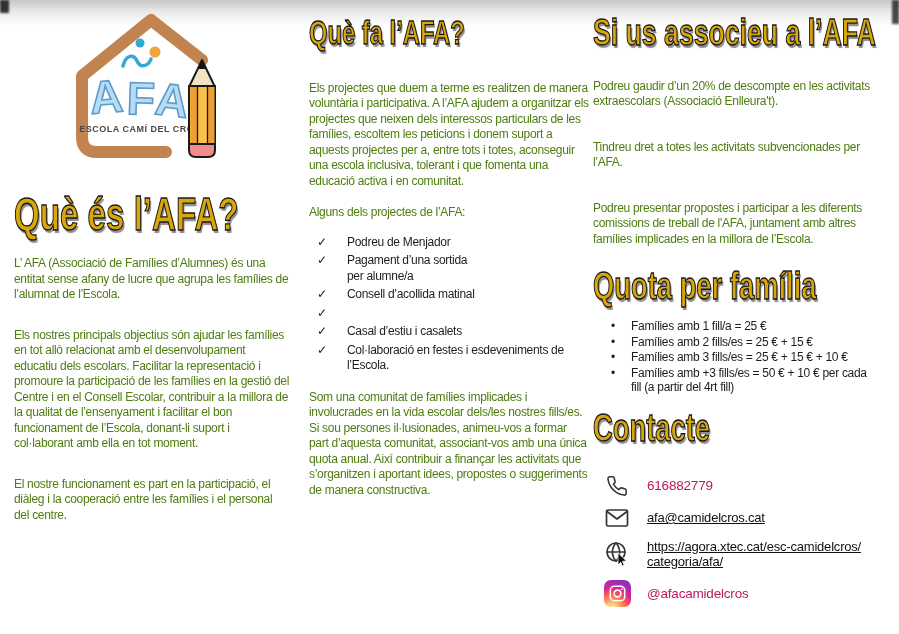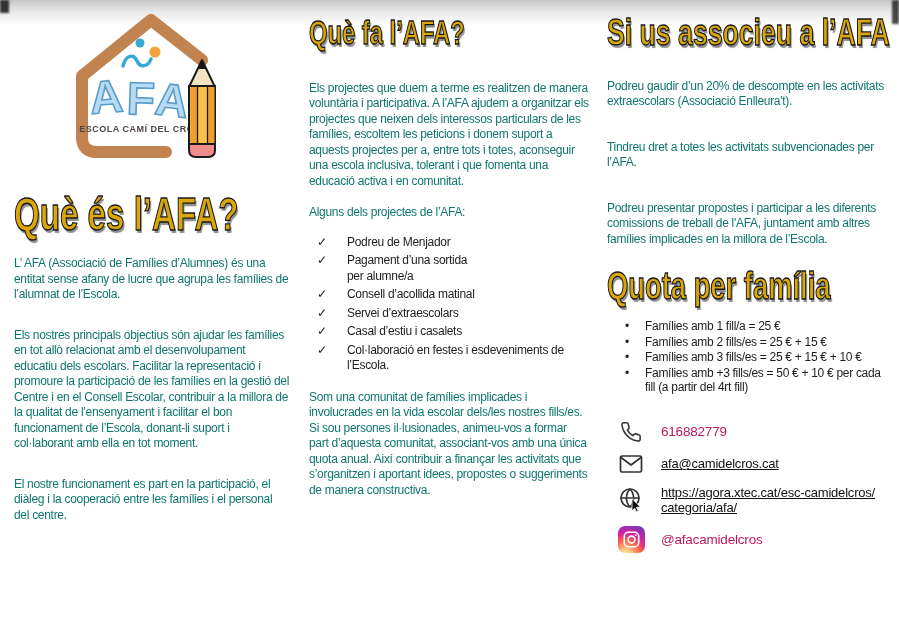--- a/index.html
+++ b/index.html
@@ -8,34 +8,34 @@
   .page { position:relative; width:899px; height:634px; background:#fff; overflow:hidden; }
 
   .top-shade { position:absolute; top:0; left:0; width:100%; height:26px;
     background:linear-gradient(180deg, #c7c7c7 0%, #e9e9e9 45%, #ffffff 100%); pointer-events:none; }
   .edge-left  { position:absolute; left:0;  top:0; width:9px;  height:13px; background:#151515; opacity:.85; filter:blur(1px); }
   .edge-right { position:absolute; right:0; top:0; width:7px;  height:24px; background:#1e1e1e; opacity:.8;  filter:blur(1px); }
 
   .col { position:absolute; top:0; }
   .col1 { left:14px;  width:276px; }
   .col2 { left:309px; width:280px; }
-  .col3 { left:607px; width:285px; }
+  .col3 { left:593px; width:285px; }
 
   
   .gold { margin:0; font-weight:700; line-height:1.05; color:var(--heading-fill, #D9A60B);
     -webkit-text-stroke:1.3px #161616;
     text-shadow:2px 2.5px 1px #8e8e8e; white-space:nowrap; }
   .gold .cond { display:inline-block; transform:scaleX(0.72); transform-origin:0 60%; }
   .h-left    { font-size:46px; margin-top:28px; }
   .h-mid     { font-size:33px; margin-top:16px; }
   .h-right1  { font-size:37px; margin-top:14px; }
   .h-quota   { font-size:38px; margin-top:20px; }
   .h-contact { font-size:38px; margin-top:14px; }
 
-  p.body { margin:0; font-size:12px; line-height:15.5px; letter-spacing:-0.3px; color:#0f766e; }
+  p.body { margin:0; font-size:12px; line-height:15.5px; letter-spacing:-0.3px; color:#4d7c0f; }
   .col1 .p1 { margin-top:18px; }
   .col1 .p2, .col1 .p3 { margin-top:25px; }
 
   .logo-wrap { margin:10px 0 0 42px; width:180px; height:152px; }
 
   .col2 .intro { margin-top:30px; }
   .col2 .projects-label { margin-top:16px; }
   .checklist { margin:14px 0 0 0; padding:0; list-style:none; }
   .check-item { display:flex; margin-bottom:3px; font-size:12px; line-height:15.5px; letter-spacing:-0.3px; color:#1d1d1d; }
   .check-glyph { flex:0 0 38px; padding-left:8px; color:#222; font-size:12px; }
@@ -116,21 +116,20 @@
         <span class="check-glyph">✓</span>
         <span class="check-text">Pagament d’una sortida
 per alumne/a</span>
       </li>
       <li class="check-item">
         <span class="check-glyph">✓</span>
         <span class="check-text">Consell d’acollida matinal</span>
       </li>
       <li class="check-item">
         <span class="check-glyph">✓</span>
-        <span class="check-text">Servei d’extraescolars</span>
       </li>
       <li class="check-item">
         <span class="check-glyph">✓</span>
         <span class="check-text">Casal d’estiu i casalets</span>
       </li>
       <li class="check-item">
         <span class="check-glyph">✓</span>
         <span class="check-text">Col·laboració en festes i esdeveniments de
 l’Escola.</span>
       </li>
@@ -158,20 +157,21 @@
       <li class="quota-item">
         <span class="q-bullet">•</span>
         <span class="q-text">Famílies amb 3 fills/es = 25 € + 15 € + 10 €</span>
       </li>
       <li class="quota-item">
         <span class="q-bullet">•</span>
         <span class="q-text">Famílies amb +3 fills/es = 50 € + 10 € per cada fill (a partir del 4rt fill)</span>
       </li>
     </ul>
 
+    <h1 class="gold h-contact"><span class="cond">Contacte</span></h1>
 
     <div class="contact-block">
       <div class="contact-row">
         <span class="cicon">
           <svg width="22" height="22" viewBox="0 0 24 24">
               <path d="M22 16.92v3a2 2 0 0 1-2.18 2 19.79 19.79 0 0 1-8.63-3.07 19.5 19.5 0 0 1-6-6A19.79 19.79 0 0 1 2.12 4.18 2 2 0 0 1 4.11 2h3a2 2 0 0 1 2 1.72c.13.96.36 1.9.7 2.81a2 2 0 0 1-.45 2.11L8.09 9.91a16 16 0 0 0 6 6l1.27-1.27a2 2 0 0 1 2.11-.45c.91.34 1.85.57 2.81.7A2 2 0 0 1 22 16.92z"></path>
             </svg>
         </span>
         <span class="contact-text">616882779</span>
       </div>

